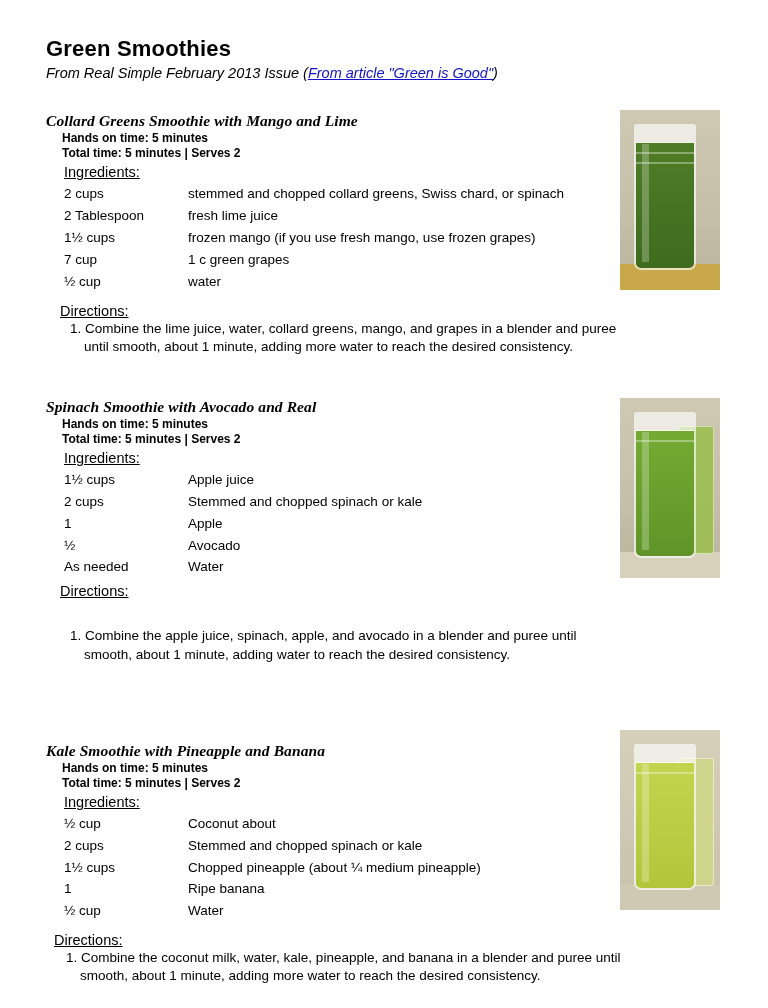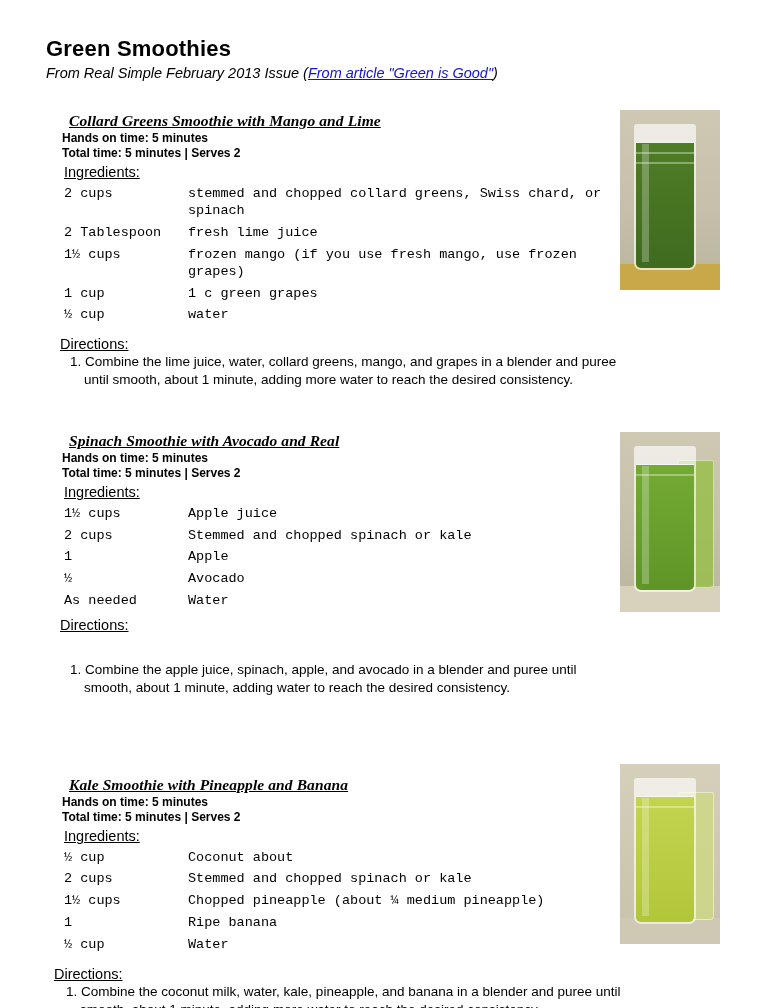--- a/index.html
+++ b/index.html
@@ -46,41 +46,39 @@
     margin-top: 26px;
   }
   .recipe-body {
     width: 580px;
   }
   .recipe-title {
     font-family: "Liberation Serif", serif;
     font-size: 15.5px;
     font-weight: bold;
     font-style: italic;
-    margin: 0 0 1px 23px;
+    margin: 0 0 1px 0;
     letter-spacing: 0.1px;
-    text-decoration: underline;
   }
   .meta {
     font-size: 12px;
     margin-left: 16px;
     line-height: 1.25;
     font-weight: bold;
   }
   .section-head {
     font-size: 14.5px;
     margin: 3px 0 4px 18px;
     text-decoration: underline;
     font-weight: normal;
   }
   .ing-table {
     border-collapse: collapse;
     margin-left: 18px;
     font-size: 13.5px;
-    font-family: Liberation Mono, monospace;
   }
   .ing-table td {
     padding: 2px 0 3px 0;
     vertical-align: top;
     line-height: 1.25;
   }
   .ing-qty {
     width: 118px;
     padding-right: 6px !important;
   }
@@ -200,21 +198,21 @@
         </tr>
         <tr>
           <td class="ing-qty">2 Tablespoon</td>
           <td>fresh lime juice</td>
         </tr>
         <tr>
           <td class="ing-qty">1½ cups</td>
           <td>frozen mango (if you use fresh mango, use frozen grapes)</td>
         </tr>
         <tr>
-          <td class="ing-qty">1 cup</td>
+          <td class="ing-qty">7 cup</td>
           <td>1 c green grapes</td>
         </tr>
         <tr>
           <td class="ing-qty">½ cup</td>
           <td>water</td>
         </tr>
       </tbody>
         </table>
       <div class="directions-head">Directions:</div>
       <div class="direction-item">1. Combine the lime juice, water, collard greens, mango, and grapes in a blender and puree until smooth, about 1 minute, adding more water to reach the desired consistency.</div>

